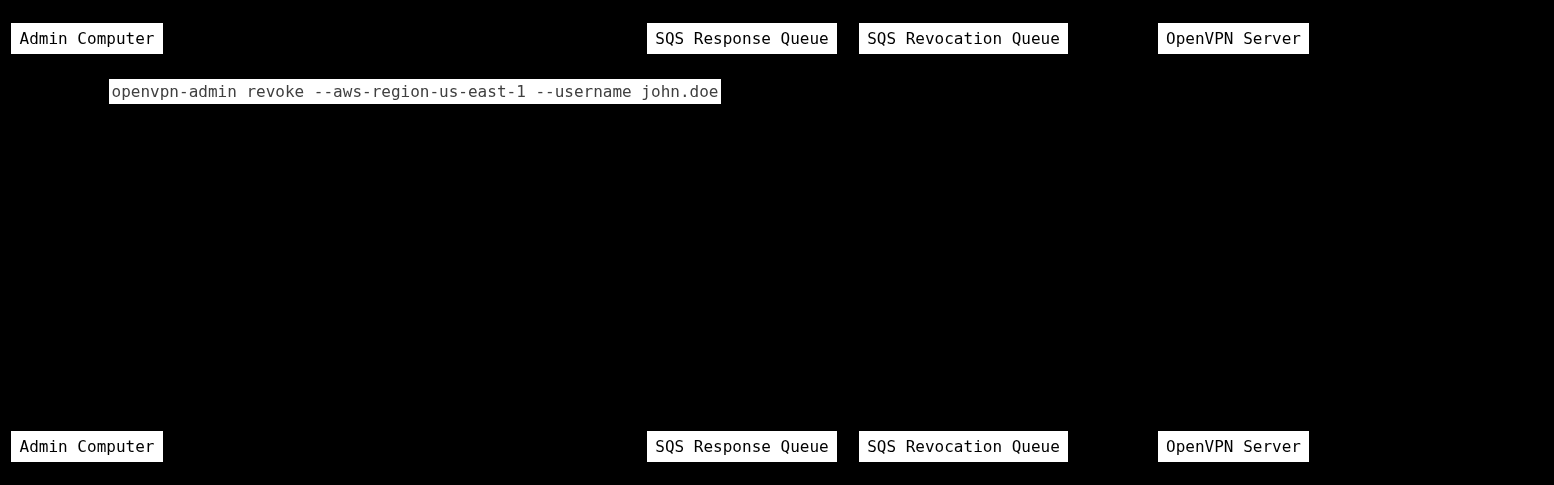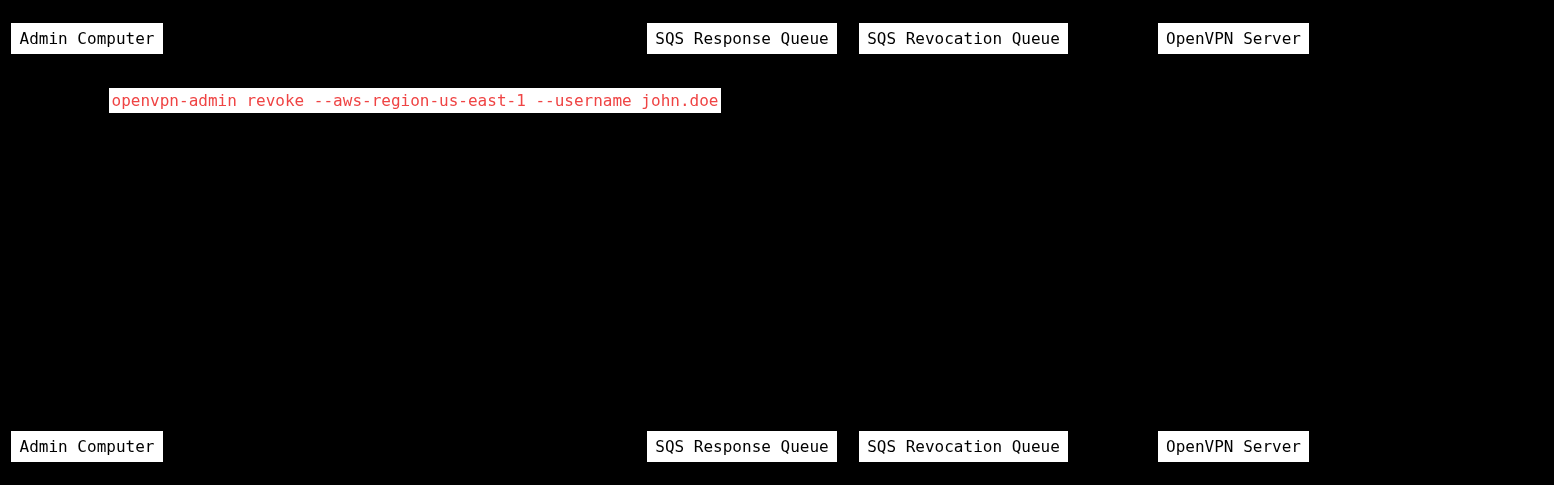--- a/index.html
+++ b/index.html
@@ -43,20 +43,20 @@
 </head>
 <body>
 
 <div class="canvas" style="background: rgb(0, 0, 0);">
 
   <div class="pbox" style="left: 10px; width: 154px; top: 22px; height: 33px; background: rgb(255, 255, 255); border-color: rgb(0, 0, 0); color: rgb(0, 0, 0);">Admin Computer</div>
   <div class="pbox" style="left: 646px; width: 192px; top: 22px; height: 33px; background: rgb(255, 255, 255); border-color: rgb(0, 0, 0); color: rgb(0, 0, 0);">SQS Response Queue</div>
   <div class="pbox" style="left: 858px; width: 211px; top: 22px; height: 33px; background: rgb(255, 255, 255); border-color: rgb(0, 0, 0); color: rgb(0, 0, 0);">SQS Revocation Queue</div>
   <div class="pbox" style="left: 1157px; width: 153px; top: 22px; height: 33px; background: rgb(255, 255, 255); border-color: rgb(0, 0, 0); color: rgb(0, 0, 0);">OpenVPN Server</div>
 
-  <div class="msg" style="left: 108px; top: 87px; width: 614px; height: 27px; background: rgb(255, 255, 255); border-color: rgb(0, 0, 0); color: #ef4444;">openvpn-admin revoke --aws-region-us-east-1 --username john.doe</div>
+  <div class="msg" style="left: 108px; top: 78px; width: 614px; height: 27px; background: rgb(255, 255, 255); border-color: rgb(0, 0, 0); color: #404040;">openvpn-admin revoke --aws-region-us-east-1 --username john.doe</div>
 
   <div class="pbox" style="left: 10px; width: 154px; top: 430px; height: 33px; background: rgb(255, 255, 255); border-color: rgb(0, 0, 0); color: rgb(0, 0, 0);">Admin Computer</div>
   <div class="pbox" style="left: 646px; width: 192px; top: 430px; height: 33px; background: rgb(255, 255, 255); border-color: rgb(0, 0, 0); color: rgb(0, 0, 0);">SQS Response Queue</div>
   <div class="pbox" style="left: 858px; width: 211px; top: 430px; height: 33px; background: rgb(255, 255, 255); border-color: rgb(0, 0, 0); color: rgb(0, 0, 0);">SQS Revocation Queue</div>
   <div class="pbox" style="left: 1157px; width: 153px; top: 430px; height: 33px; background: rgb(255, 255, 255); border-color: rgb(0, 0, 0); color: rgb(0, 0, 0);">OpenVPN Server</div>
 
 </div>
 
 </body></html>

